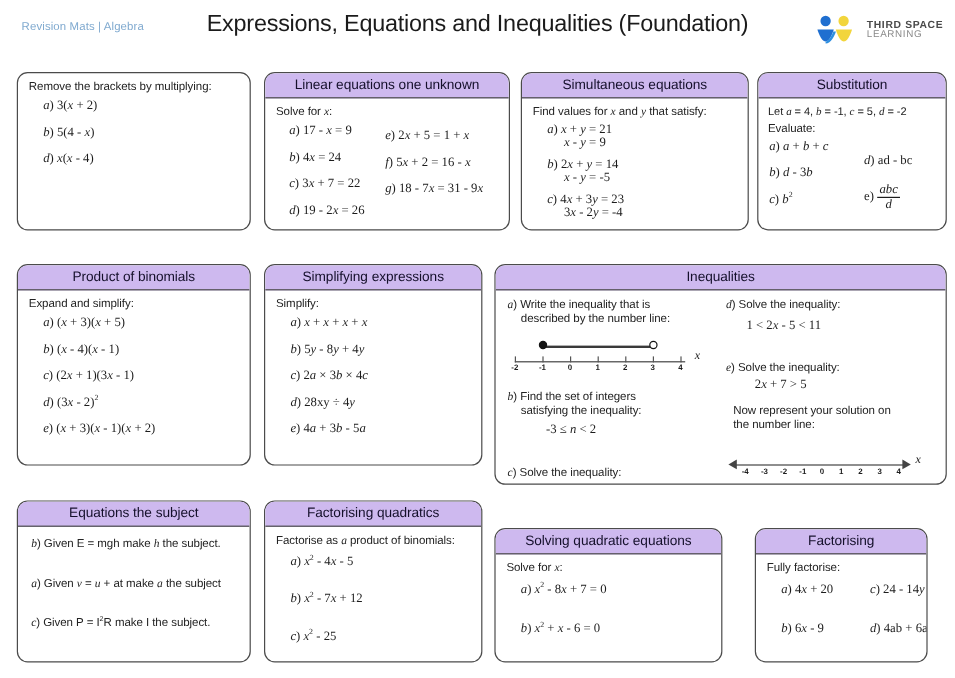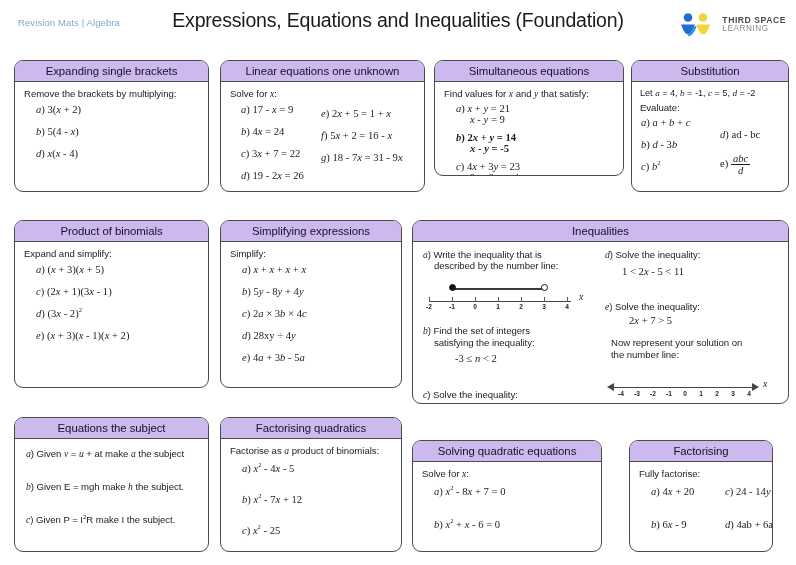--- a/index.html
+++ b/index.html
@@ -95,21 +95,20 @@
         <path d="M9 22.5 C12 22.5 14.6 16.5 15.4 14.2 L17.6 14.2 C16.6 17.5 13.6 24.2 9 24.2 Z" fill="#2e8fe0"></path>
       </svg>
       <div class="logo-text">
         <span class="logo-l1">THIRD SPACE</span>
         <span class="logo-l2">LEARNING</span>
       </div>
     </div>
   </div>
 
   <div class="box" style="left:14px; top:60px; width:195px; height:132px;">
-    <div class="box-title">Expanding single brackets</div>
     <div class="box-body">
       <div class="lead">Remove the brackets by multiplying:</div>
       <div class="rows" style="margin-left:12px; margin-top:5px;">
         <div class="q"><i>a</i>) 3(<i>x</i> + 2)</div>
         <div class="q"><i>b</i>) 5(4 - <i>x</i>)</div>
         <div class="q"><i>d</i>) <i>x</i>(<i>x</i> - 4)</div>
       </div>
     </div>
   </div>
 
@@ -124,31 +123,31 @@
         <div class="q"><i>d</i>) 19 - 2<i>x</i> = 26</div>
       </div>
       <div class="col2 rows" style="left:100px; top:26px;">
         <div class="q"><i>e</i>) 2<i>x</i> + 5 = 1 + <i>x</i></div>
         <div class="q"><i>f</i>) 5<i>x</i> + 2 = 16 - <i>x</i></div>
         <div class="q"><i>g</i>) 18 - 7<i>x</i> = 31 - 9<i>x</i></div>
       </div>
     </div>
   </div>
 
-  <div class="box" style="left:434px; top:60px; width:190px; height:116px;">
+  <div class="box" style="left:434px; top:60px; width:190px; height:132px;">
     <div class="box-title">Simultaneous equations</div>
     <div class="box-body">
       <div class="lead">Find values for <i>x</i> and <i>y</i> that satisfy:</div>
       <div style="margin-left:12px; margin-top:3px;">
         <div style="margin-bottom:7px;">
           <div class="q"><i>a</i>)
             <i>x</i> + <i>y</i> = 21</div>
           <div class="q" style="margin-left:14px;"><i>x</i> - <i>y</i> = 9</div>
         </div>
-        <div style="margin-bottom:7px;font-weight:bold;">
+        <div style="margin-bottom:7px;">
           <div class="q"><i>b</i>)
             2<i>x</i> + <i>y</i> = 14</div>
           <div class="q" style="margin-left:14px;"><i>x</i> - <i>y</i> = -5</div>
         </div>
         <div>
           <div class="q"><i>c</i>)
             4<i>x</i> + 3<i>y</i> = 23</div>
           <div class="q" style="margin-left:14px;">3<i>x</i> - 2<i>y</i> = -4</div>
         </div>
       </div>
@@ -177,20 +176,21 @@
       </div>
     </div>
   </div>
 
   <div class="box" style="left:14px; top:220px; width:195px; height:168px;">
     <div class="box-title">Product of binomials</div>
     <div class="box-body">
       <div class="lead">Expand and simplify:</div>
       <div class="rows" style="margin-left:12px; margin-top:5px;">
         <div class="q"><i>a</i>) (<i>x</i> + 3)(<i>x</i> + 5)</div>
+        <div class="q"><i>b</i>) (<i>x</i> - 4)(<i>x</i> - 1)</div>
         <div class="q"><i>c</i>) (2<i>x</i> + 1)(3<i>x</i> - 1)</div>
         <div class="q"><i>d</i>) (3<i>x</i> - 2)<sup>2</sup></div>
         <div class="q"><i>e</i>) (<i>x</i> + 3)(<i>x</i> - 1)(<i>x</i> + 2)</div>
       </div>
     </div>
   </div>
 
   <div class="box" style="left:220px; top:220px; width:182px; height:168px;">
     <div class="box-title">Simplifying expressions</div>
     <div class="box-body">
@@ -270,22 +270,22 @@
           <div class="nl-x" style="left:156px; top:1px;">x</div>
         </div>
       </div>
     </div>
   </div>
 
   <div class="box" style="left:14px; top:417px; width:195px; height:135px;">
     <div class="box-title">Equations the subject</div>
     <div class="box-body" style="padding-top:9px;">
       <div style="margin-left:2px;">
+        <div class="lead" style="margin-bottom:22px;"><i>b</i>) Given E = mgh make <i>h</i> the subject.</div>
         <div class="lead" style="margin-bottom:22px;"><i>a</i>) Given  <i>v</i> = <i>u</i> + at make <i>a</i> the subject</div>
-        <div class="lead" style="margin-bottom:22px;"><i>b</i>) Given E = mgh make <i>h</i> the subject.</div>
         <div class="lead"><i>c</i>) Given P = I<sup>2</sup>R make I the subject.</div>
       </div>
     </div>
   </div>
 
   <div class="box" style="left:220px; top:417px; width:182px; height:135px;">
     <div class="box-title">Factorising quadratics</div>
     <div class="box-body">
       <div class="lead">Factorise as <i>a</i> product of binomials:</div>
       <div class="rows" style="margin-left:12px; margin-top:7px;">

